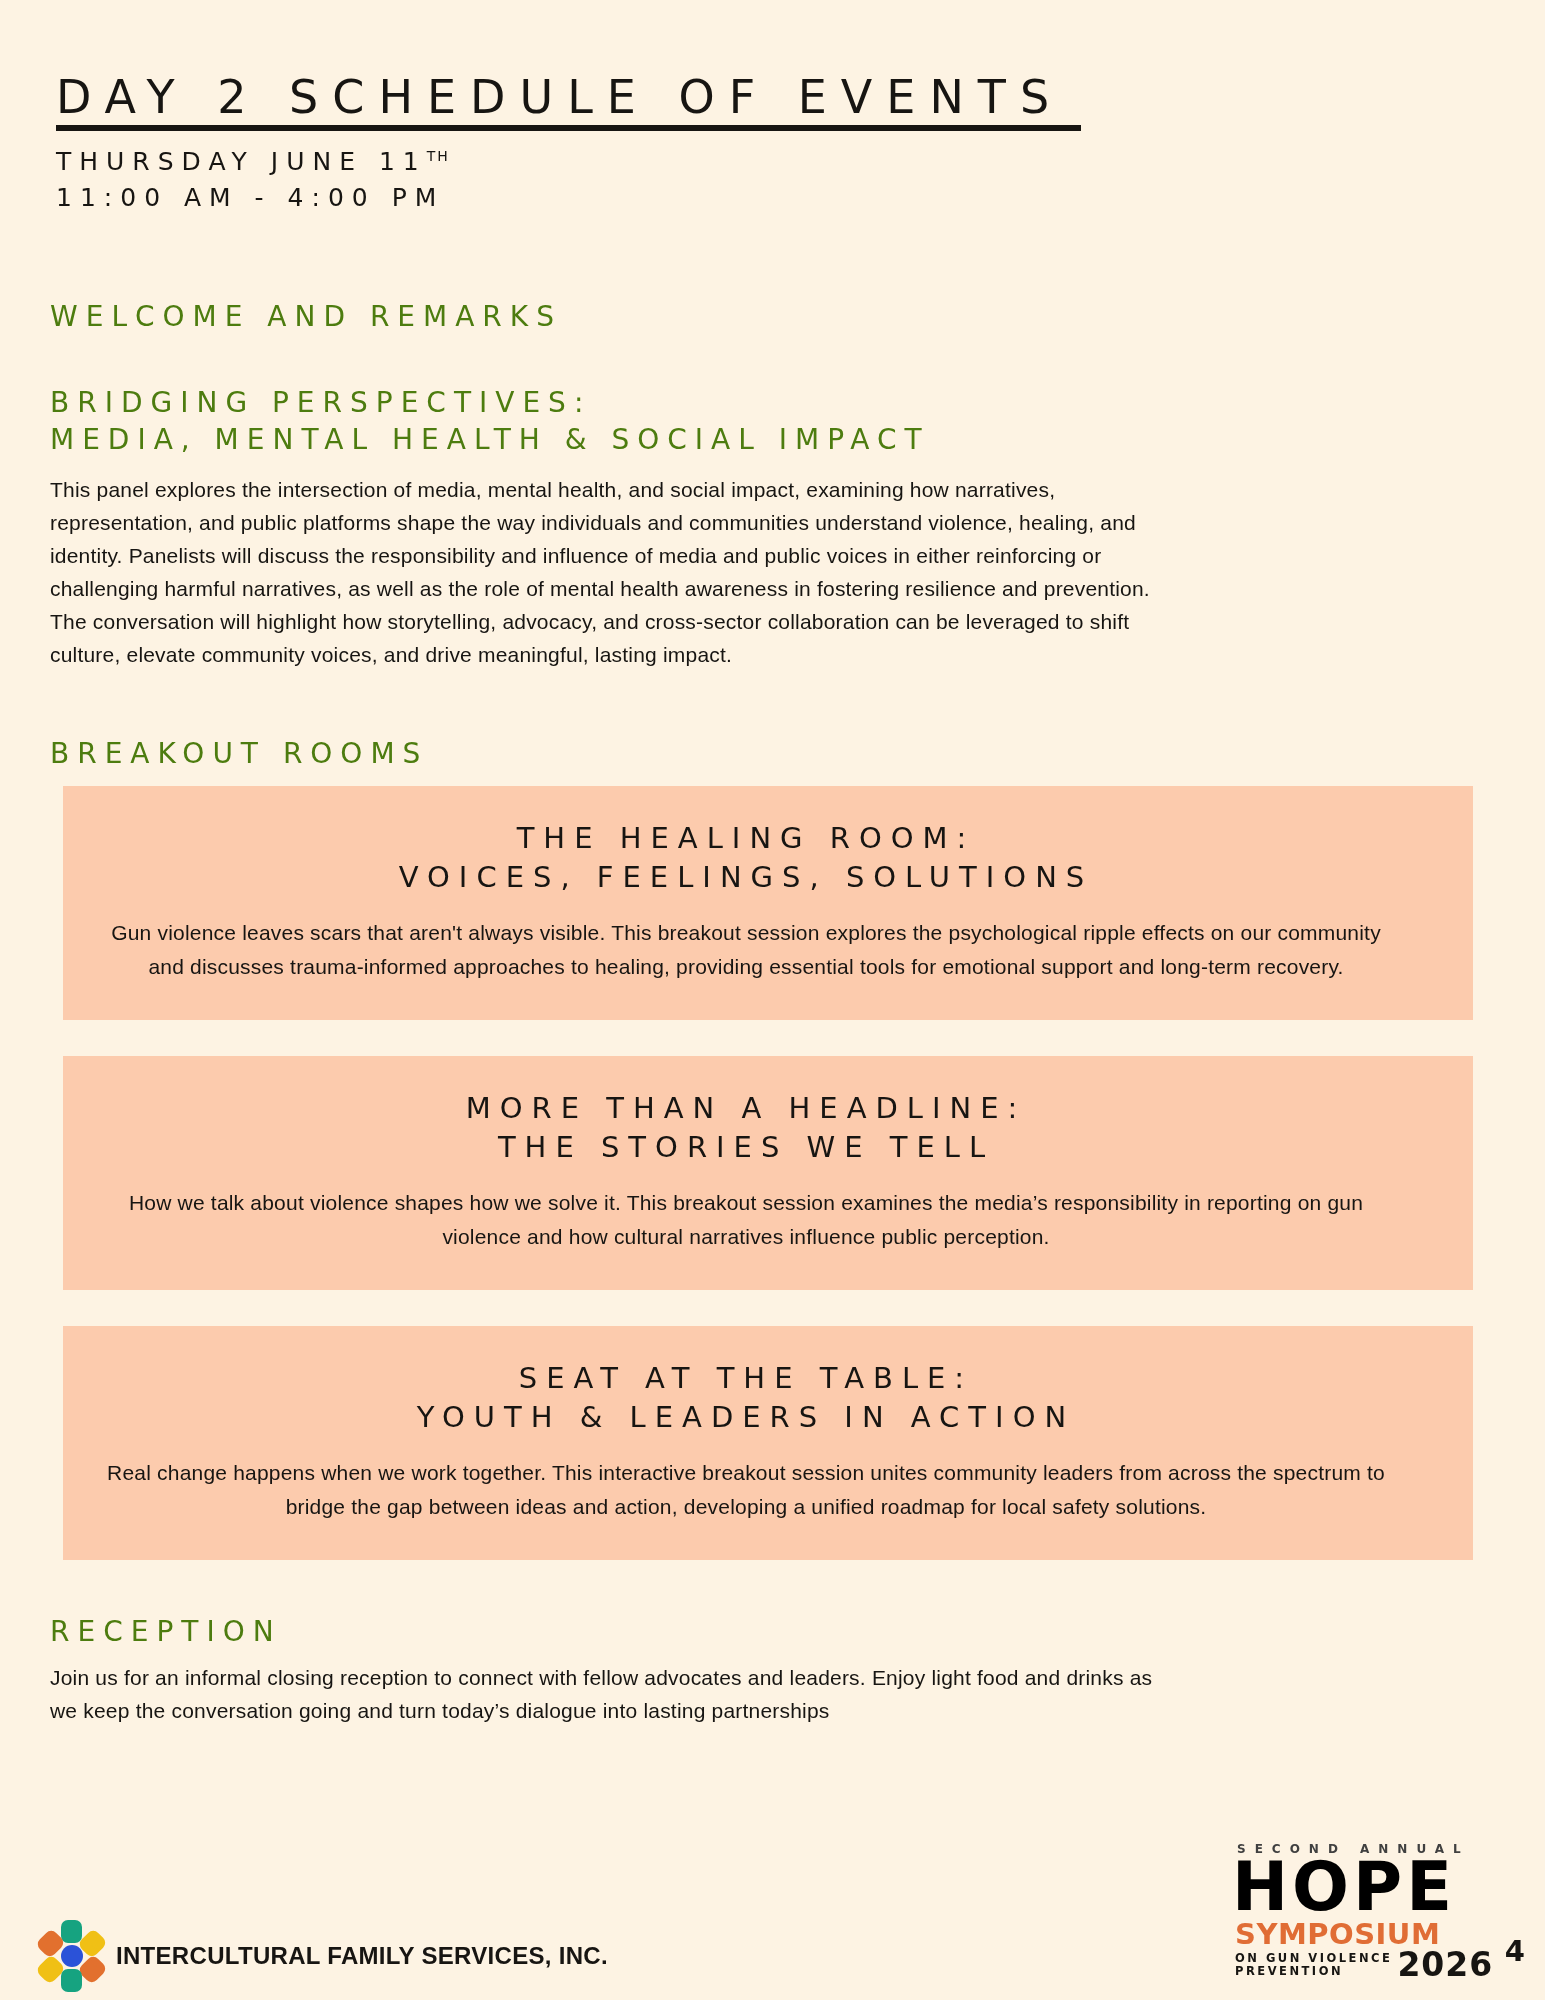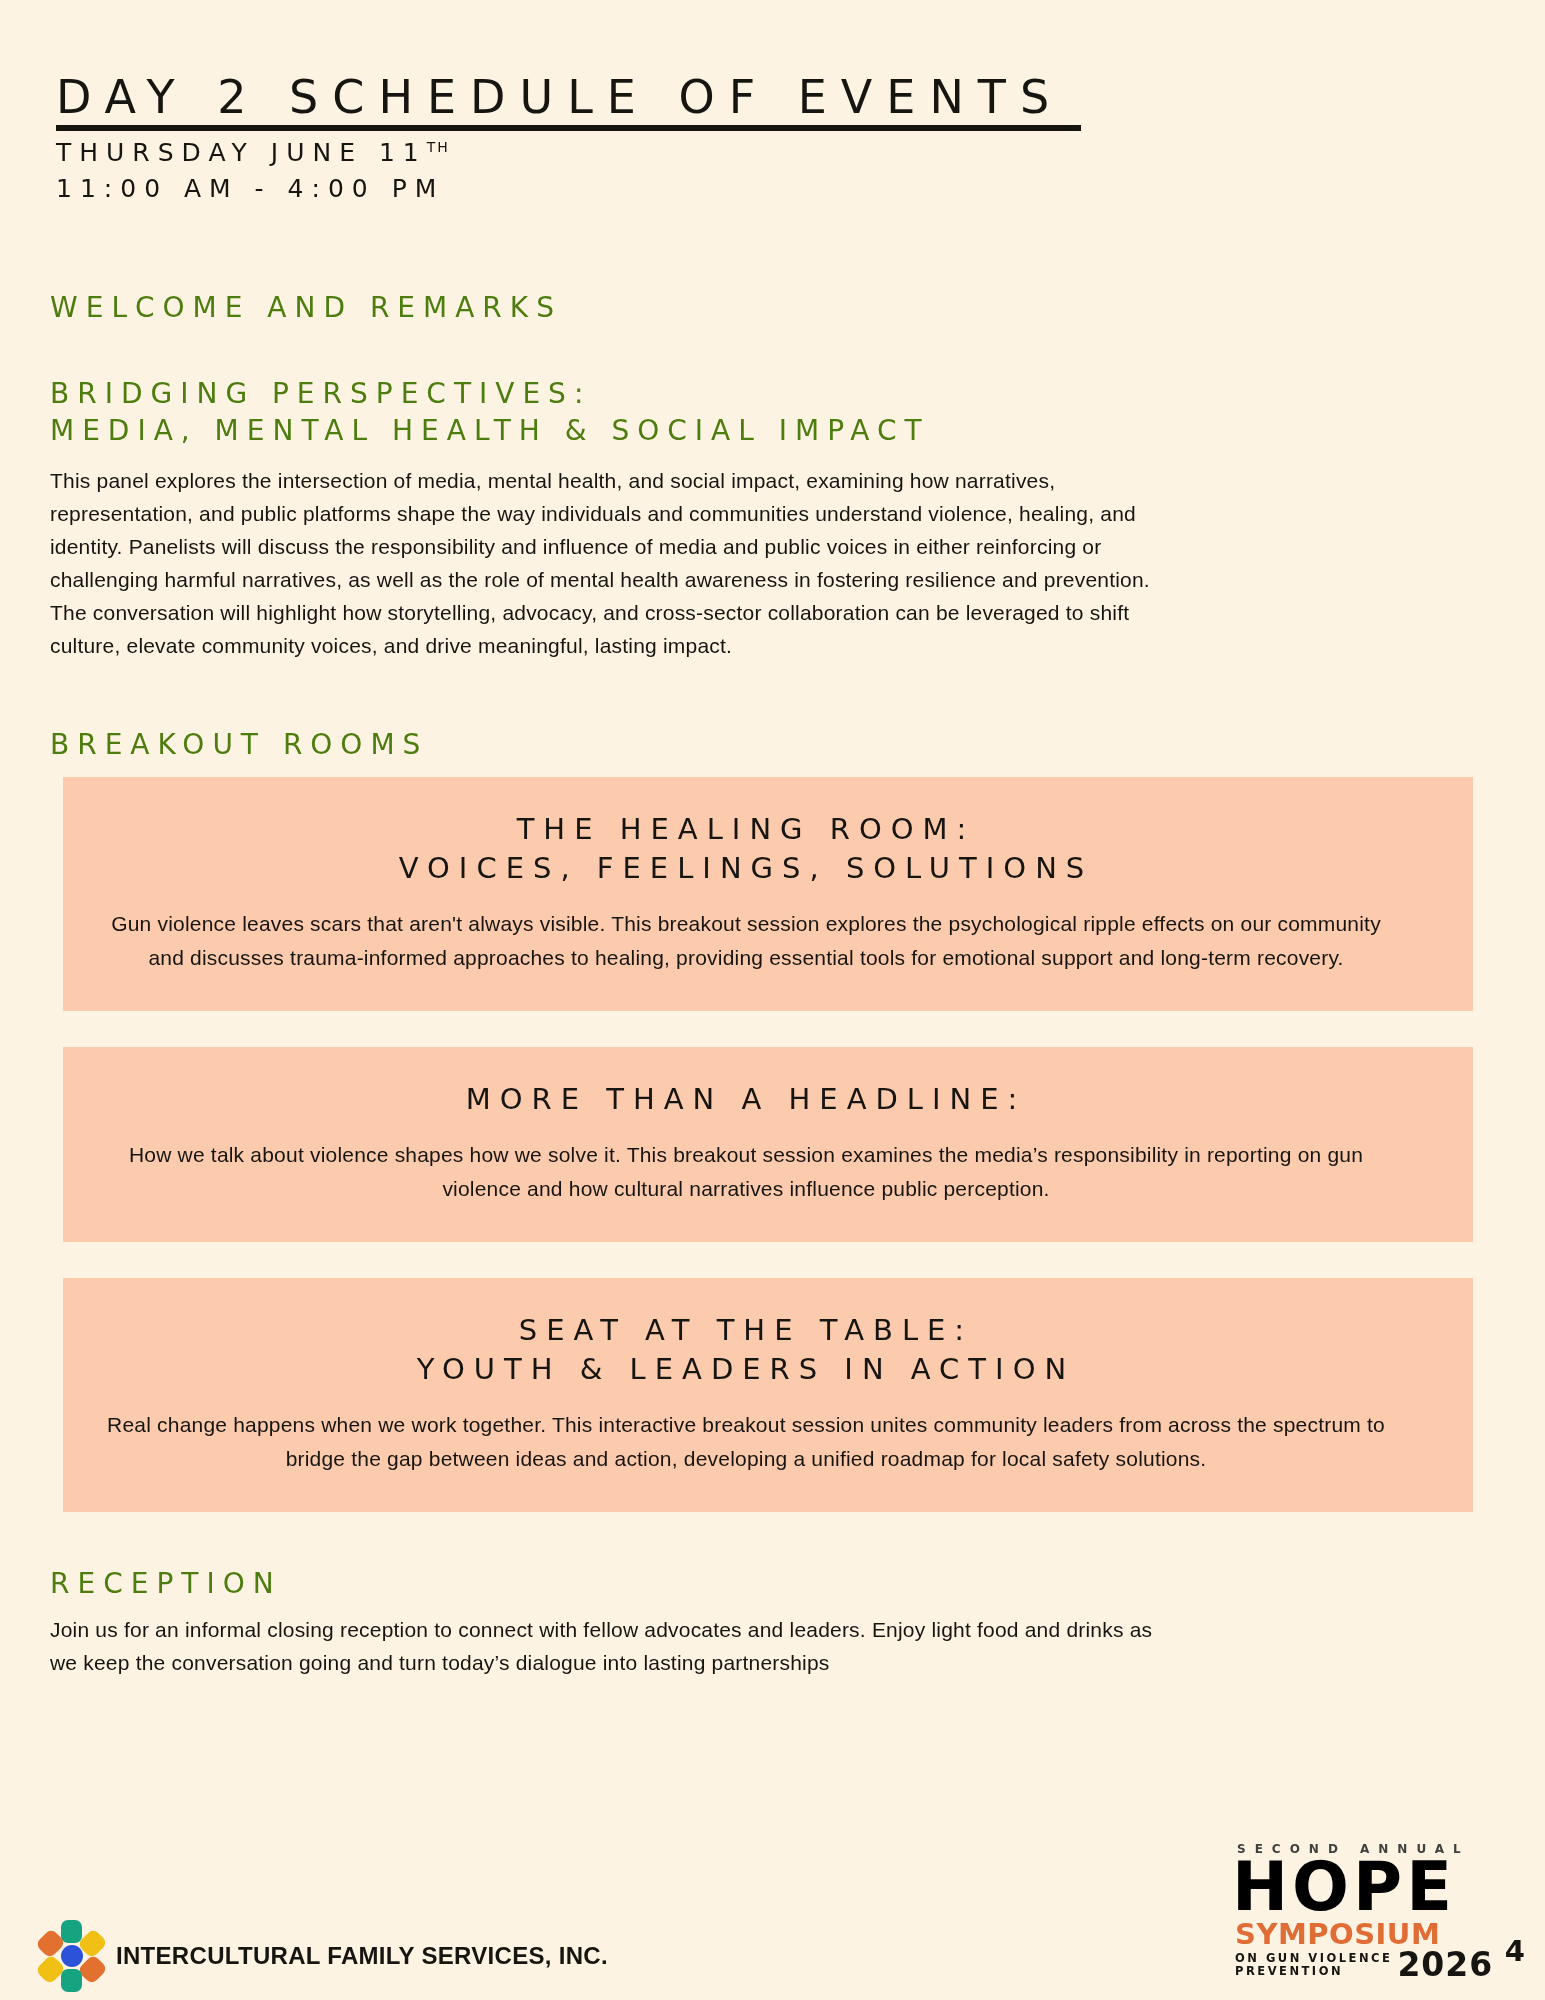--- a/index.html
+++ b/index.html
@@ -16,21 +16,21 @@
 
   
   .display { font-family:"DejaVu Sans", sans-serif; font-weight:normal; }
 
   .title-wrap { margin-left:6px; }
   .title-text {
     display:inline-block;
     font-size:46px; letter-spacing:14px; line-height:1.1;
     border-bottom:6px solid #171512; padding-bottom:2px; padding-right:18px;
   }
-  .subtitle { margin-left:6px; font-size:25px; letter-spacing:8px; line-height:33px; }
+  .subtitle { margin-left:6px; font-size:25px; letter-spacing:8px; line-height:33px; margin-top:9px; }
   .subtitle sup { font-size:14px; vertical-align:super; letter-spacing:2px; }
 
   .orange { color:#4d7c0f; }
   .sect-heading { font-size:28px; letter-spacing:8px; line-height:37px; }
   .welcome-heading { margin-top:84px; }
   .panel-heading { margin-top:49px; }
   .panel-heading .line { display:block; }
 
   .body-text { font-size:21px; line-height:33px; margin-top:15px; max-width:1105px; letter-spacing:0.2px; }
 
@@ -105,20 +105,21 @@
       <h3 class="display room-title">
         <span class="line">THE HEALING ROOM:</span>
         <span class="line">VOICES, FEELINGS, SOLUTIONS</span>
       </h3>
       <p class="room-desc">Gun violence leaves scars that aren't always visible. This breakout session explores the psychological ripple effects on our community and discusses trauma-informed approaches to healing, providing essential tools for emotional support and long-term recovery.</p>
     </section>
 
     <section class="room-box">
       <h3 class="display room-title">
         <span class="line">MORE THAN A HEADLINE:</span>
+        <span class="line">THE STORIES WE TELL</span>
       </h3>
       <p class="room-desc">How we talk about violence shapes how we solve it. This breakout session examines the media’s responsibility in reporting on gun violence and how cultural narratives influence public perception.</p>
     </section>
 
     <section class="room-box">
       <h3 class="display room-title">
         <span class="line">SEAT AT THE TABLE:</span>
         <span class="line">YOUTH &amp; LEADERS IN ACTION</span>
       </h3>
       <p class="room-desc">Real change happens when we work together. This interactive breakout session unites community leaders from across the spectrum to bridge the gap between ideas and action, developing a unified roadmap for local safety solutions.</p>

